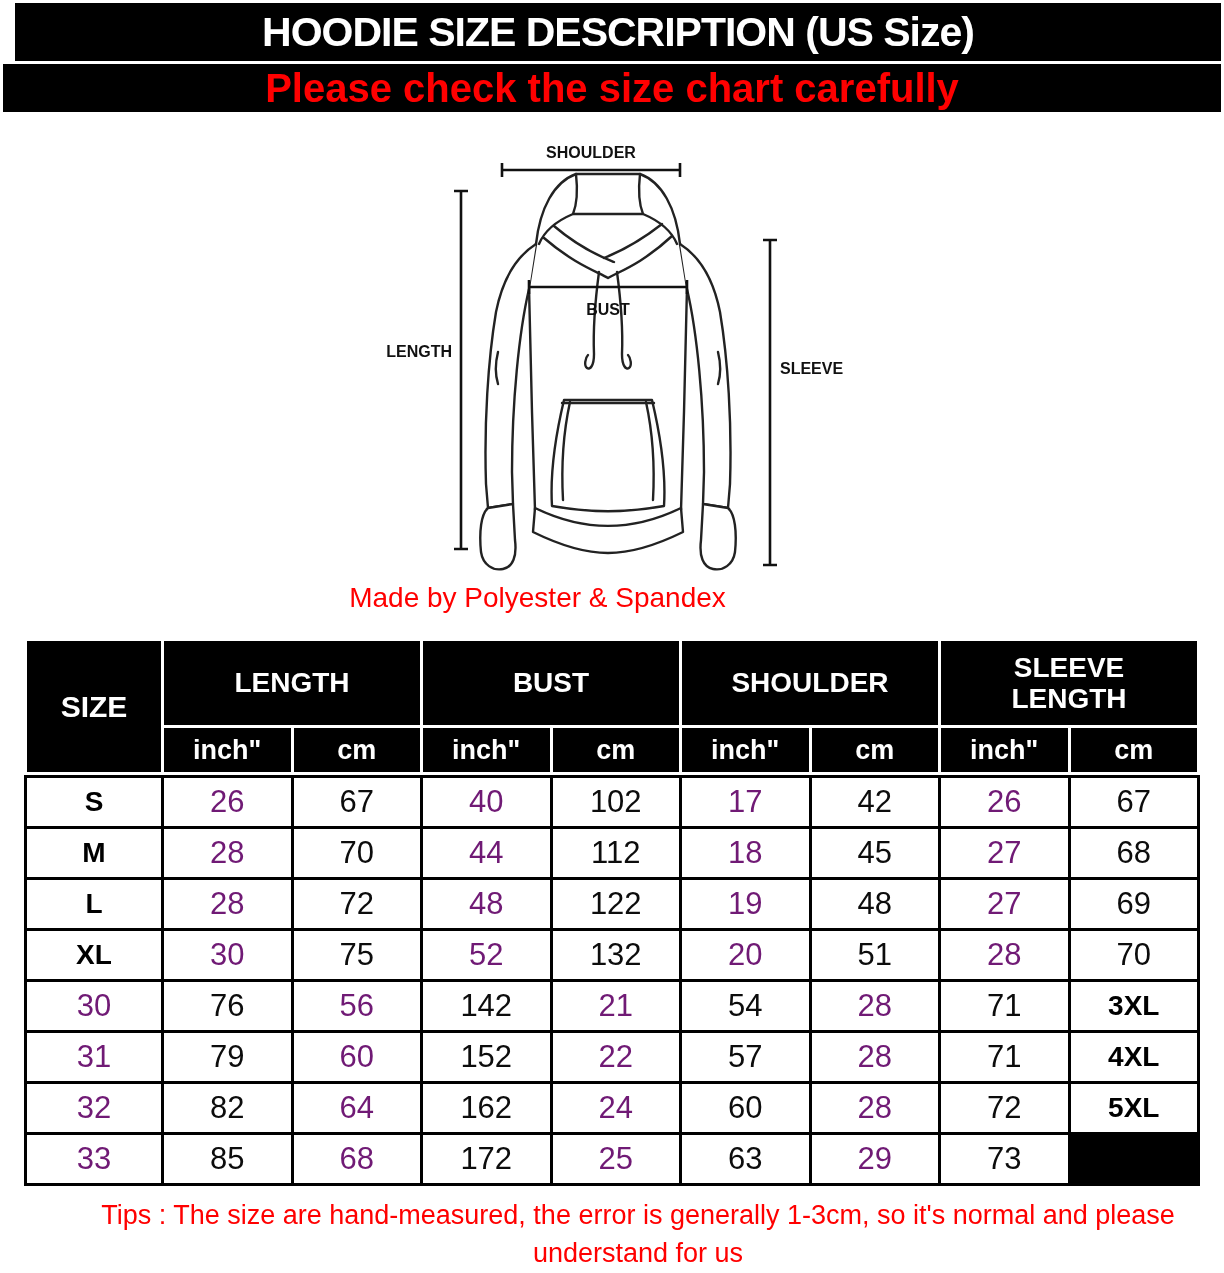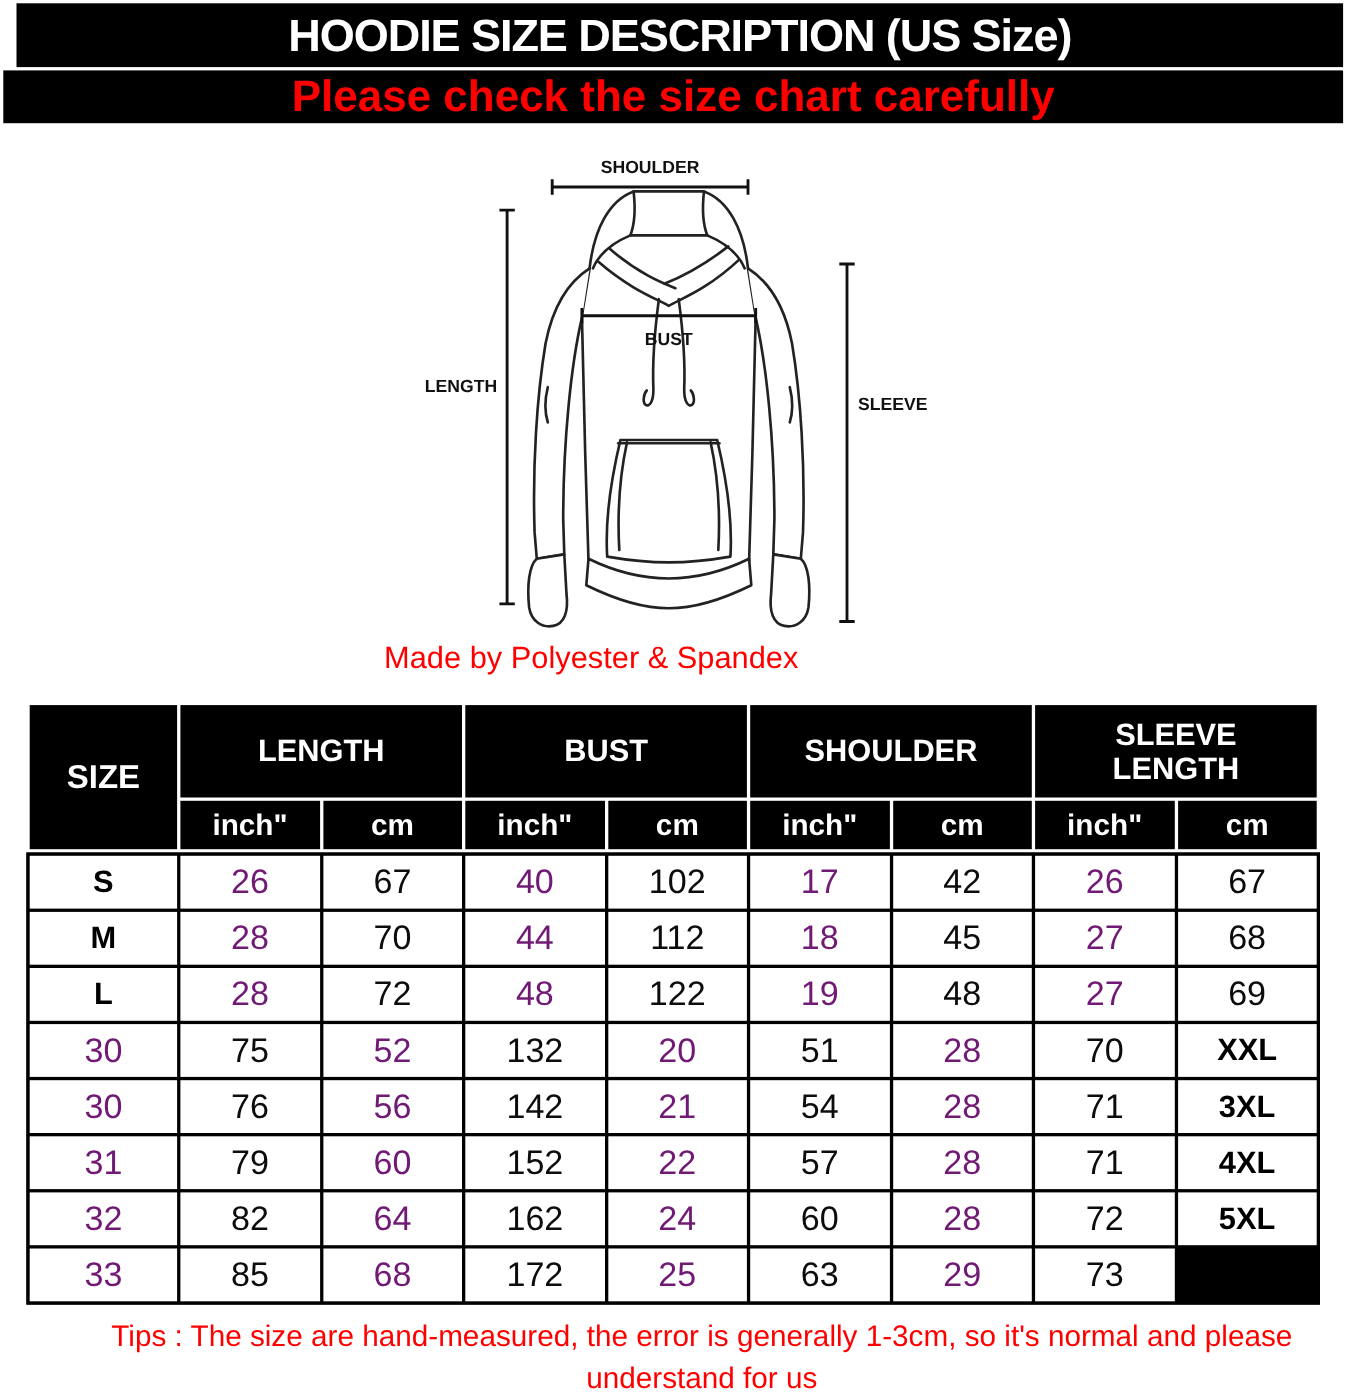--- a/index.html
+++ b/index.html
@@ -142,30 +142,30 @@
     <div class="c sz">L</div>
     <div class="c red">28</div>
     <div class="c">72</div>
     <div class="c red">48</div>
     <div class="c">122</div>
     <div class="c red">19</div>
     <div class="c">48</div>
     <div class="c red">27</div>
     <div class="c">69</div>
 
+    <div class="c sz">XL</div>
     <div class="c red">30</div>
     <div class="c">75</div>
     <div class="c red">52</div>
     <div class="c">132</div>
     <div class="c red">20</div>
     <div class="c">51</div>
     <div class="c red">28</div>
     <div class="c">70</div>
 
-    <div class="c sz">XXL</div>
     <div class="c red">30</div>
     <div class="c">76</div>
     <div class="c red">56</div>
     <div class="c">142</div>
     <div class="c red">21</div>
     <div class="c">54</div>
     <div class="c red">28</div>
     <div class="c">71</div>
 
     <div class="c sz">3XL</div>

